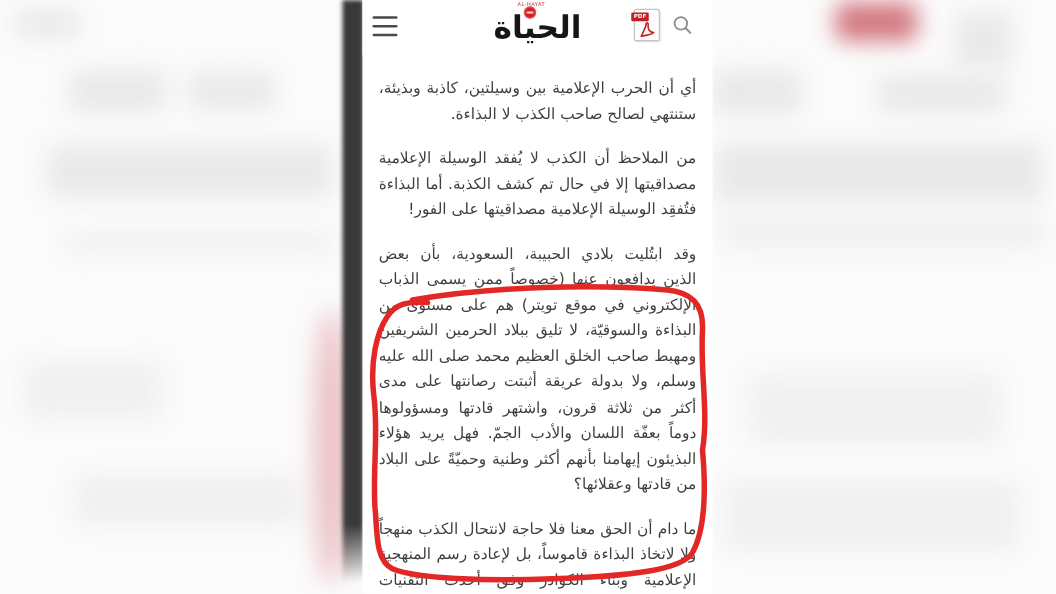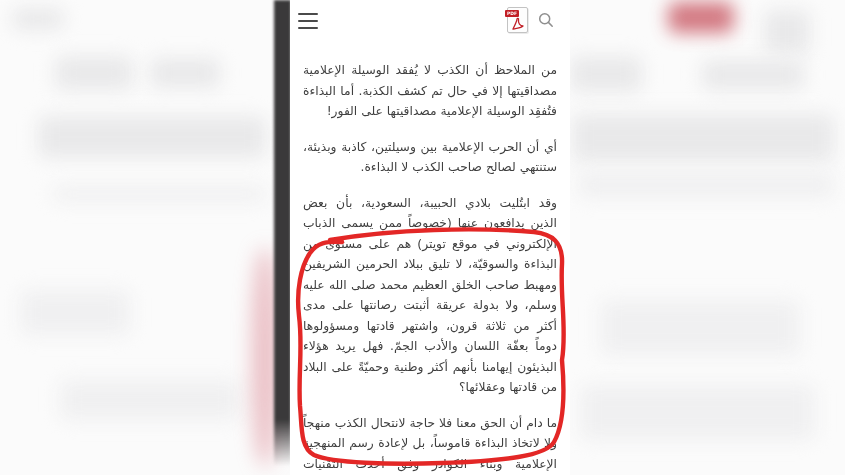--- a/index.html
+++ b/index.html
@@ -87,38 +87,43 @@
 
 <div class="phone">
 
   <div class="hdr">
     <div class="menu-btn">
       <span></span>
         <span></span>
         <span></span>
     </div>
 
+    <div class="logo">
+      <div class="ar">الحياة</div>
+      <div class="en">AL-HAYAT</div>
+      <div class="globe"></div>
+    </div>
 
     <div class="hdr-right">
       <div class="pdf-icon">
         <span class="pdf-tag">PDF</span>
         <svg class="pdf-swirl" width="14" height="14" viewBox="0 0 14 14">
           <path d="M2 12 C4 8 6 3 6 2 C6 1 8 1 7.5 3 C7 6 9 9 12 9 C10 11 6 11 2 12 Z" fill="none" stroke="#c11e25" stroke-width="1.3" stroke-linejoin="round"></path>
         </svg>
       </div>
       <svg class="search-btn" width="16" height="16" viewBox="0 0 16 16">
         <circle cx="6.7" cy="6.7" r="5" fill="none" stroke="#8f8f8f" stroke-width="1.5"></circle>
         <line x1="10.4" y1="10.4" x2="14.2" y2="14.2" stroke="#8f8f8f" stroke-width="1.5" stroke-linecap="round"></line>
       </svg>
     </div>
   </div>
 
   <div class="article">
+    <p>أي أن الحرب الإعلامية بين وسيلتين، كاذبة وبذيئة، ستنتهي لصالح صاحب الكذب لا البذاءة.</p>
     <p>من الملاحظ أن الكذب لا يُفقد الوسيلة الإعلامية مصداقيتها إلا في حال تم كشف الكذبة. أما البذاءة فتُفقِد الوسيلة الإعلامية مصداقيتها على الفور!</p>
-    <p>أي أن الحرب الإعلامية بين وسيلتين، كاذبة وبذيئة، ستنتهي لصالح صاحب الكذب لا البذاءة.</p>
     <p>وقد ابتُليت بلادي الحبيبة، السعودية، بأن بعض الذين يدافعون عنها (خصوصاً ممن يسمى الذباب الإلكتروني في موقع تويتر) هم على مستوى من البذاءة والسوقيّة، لا تليق ببلاد الحرمين الشريفين ومهبط صاحب الخلق العظيم محمد صلى الله عليه وسلم، ولا بدولة عريقة أثبتت رصانتها على مدى أكثر من ثلاثة قرون، واشتهر قادتها ومسؤولوها دوماً بعفّة اللسان والأدب الجمّ. فهل يريد هؤلاء البذيئون إيهامنا بأنهم أكثر وطنية وحميّةً على البلاد من قادتها وعقلائها؟</p>
     <p>ما دام أن الحق معنا فلا حاجة لانتحال الكذب منهجاً ولا لاتخاذ البذاءة قاموساً، بل لإعادة رسم المنهجية الإعلامية وبناء الكوادر وفق أحدث التقنيات والمهارات الملائمة للحروب الإعلامية الجديدة البالغة الشراسة.</p>
   </div>
 
   <svg class="circle-svg" viewBox="0 0 282 252">
     <path d="M 40 22
              C 105 11, 185 9, 244 14
              C 262 16, 273 24, 272 46
              C 270 80, 277 112, 272 142
              C 275 176, 274 206, 264 224

